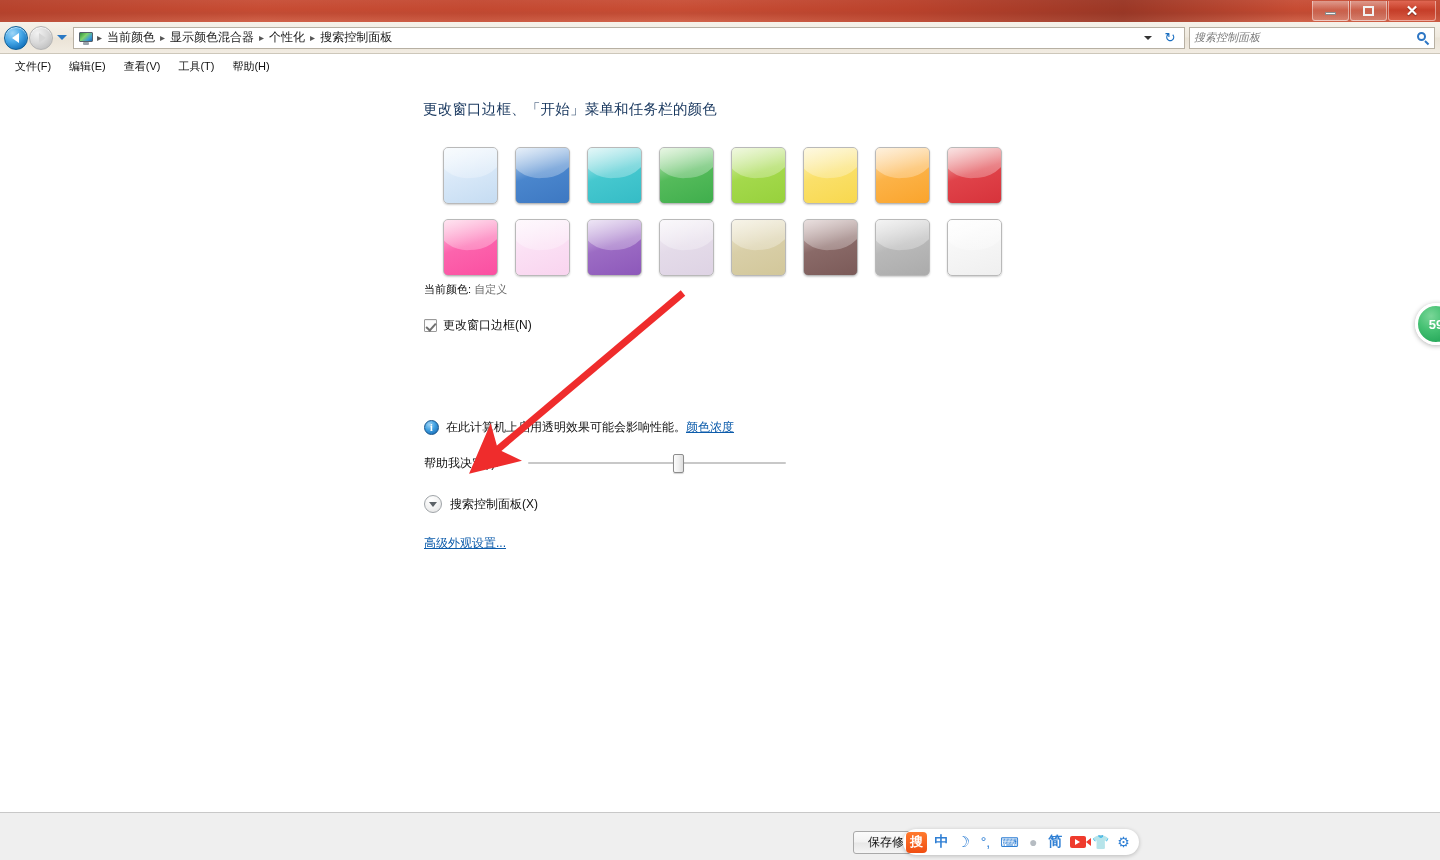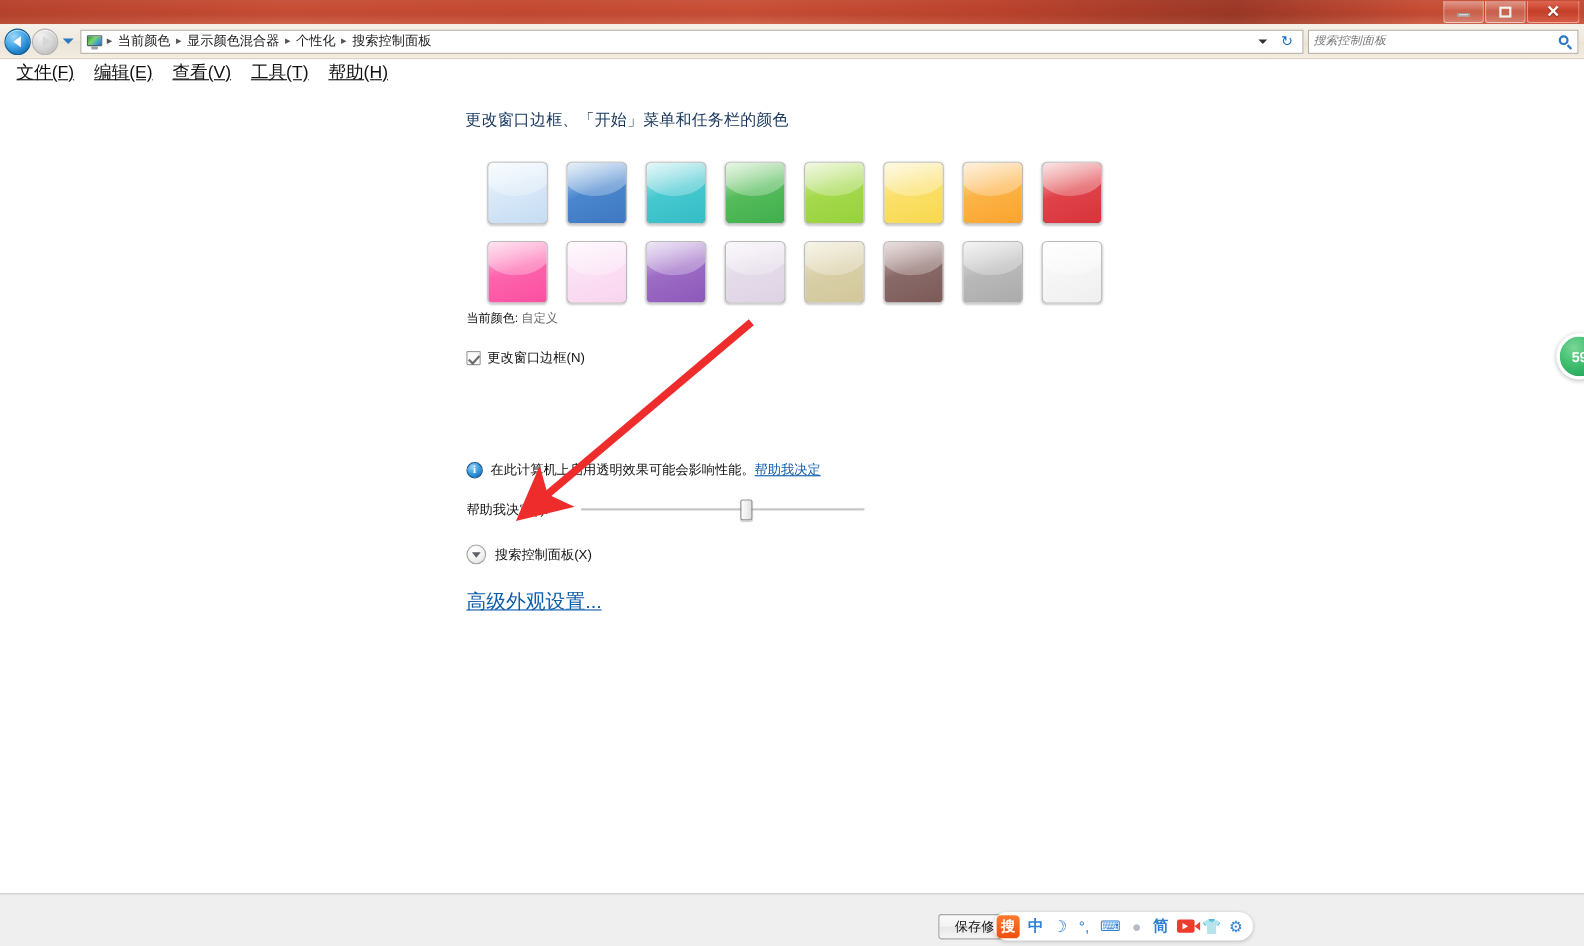--- a/index.html
+++ b/index.html
@@ -123,21 +123,21 @@
   .mag .hdl { position:absolute; left:9px; top:9px; width:5px;height:2px;background:#2d76c4;
               transform: rotate(45deg); transform-origin: left center; }
 
   
   .menubar {
     position: absolute; left: 0; top: 54px; width: 1440px; height: 26px;
     background: #ffffff;
     display: flex; align-items: center; padding-left: 6px;
     border-bottom: 1px solid #ffffff;
   }
-  .menuitem { font-size: 16px; color: #111; padding: 3px 9px; white-space: nowrap; text-decoration: underline; }
+  .menuitem { font-size: 11px; color: #111; padding: 3px 9px; white-space: nowrap; }
 
   
   .content {
     position: absolute; left: 0; top: 80px; width: 1216px; height: 732px;
     background: #ffffff;
   }
   .page-title {
     position: absolute; left: 423px; top: 20px;
     font-size: 14.5px; color: #17365d; letter-spacing: .2px;
   }
@@ -210,21 +210,21 @@
     border: 1px solid #9fa4a8; margin-right: 8px; flex:none;
     background: radial-gradient(circle at 38% 25%, #ffffff 0%, #f1f1f1 55%, #e0e0e0 100%);
     display:flex;align-items:center;justify-content:center;
   }
   .chev i {
     width:0;height:0;border-left:4px solid transparent;border-right:4px solid transparent;
     border-top:5px solid #5b6166; margin-top:1px;
   }
   .expander-label { font-size: 12px; color: #111; }
 
-  .adv-link { position: absolute; left: 424px; top: 455px; font-size: 18px; }
+  .adv-link { position: absolute; left: 424px; top: 455px; font-size: 12px; }
 
   
   .annot { position: absolute; left:0; top:0; width:1440px; height:860px; pointer-events:none; }
 
   
   .bottombar {
     position: absolute; left: 0; top: 812px; width: 1440px; height: 48px;
     background: #efefef; border-top: 1px solid #c8c8c8;
   }
   .dlg-buttons { position:absolute; left: 853px; top: 18px; display:flex; gap: 8px; }
@@ -448,21 +448,21 @@
     </div>
 
     <div class="chk-row">
       <span class="checkbox checked"></span>
       <span class="chk-label">更改窗口边框(N)</span>
     </div>
 
     <div class="info-row">
       <span class="info-icon">i</span>
       <span class="info-text">在此计算机上启用透明效果可能会影响性能。</span>
-      <span class="link">帮助我决定</span>
+      <span class="link">颜色浓度</span>
     </div>
 
     <div class="slider-row">
       <span class="slider-label">帮助我决定(I):</span>
       <span class="slider-wrap">
         <span class="slider-track"></span>
         <span class="slider-thumb" id="slider-thumb" style="left: 144.64px;"></span>
       </span>
     </div>
 

